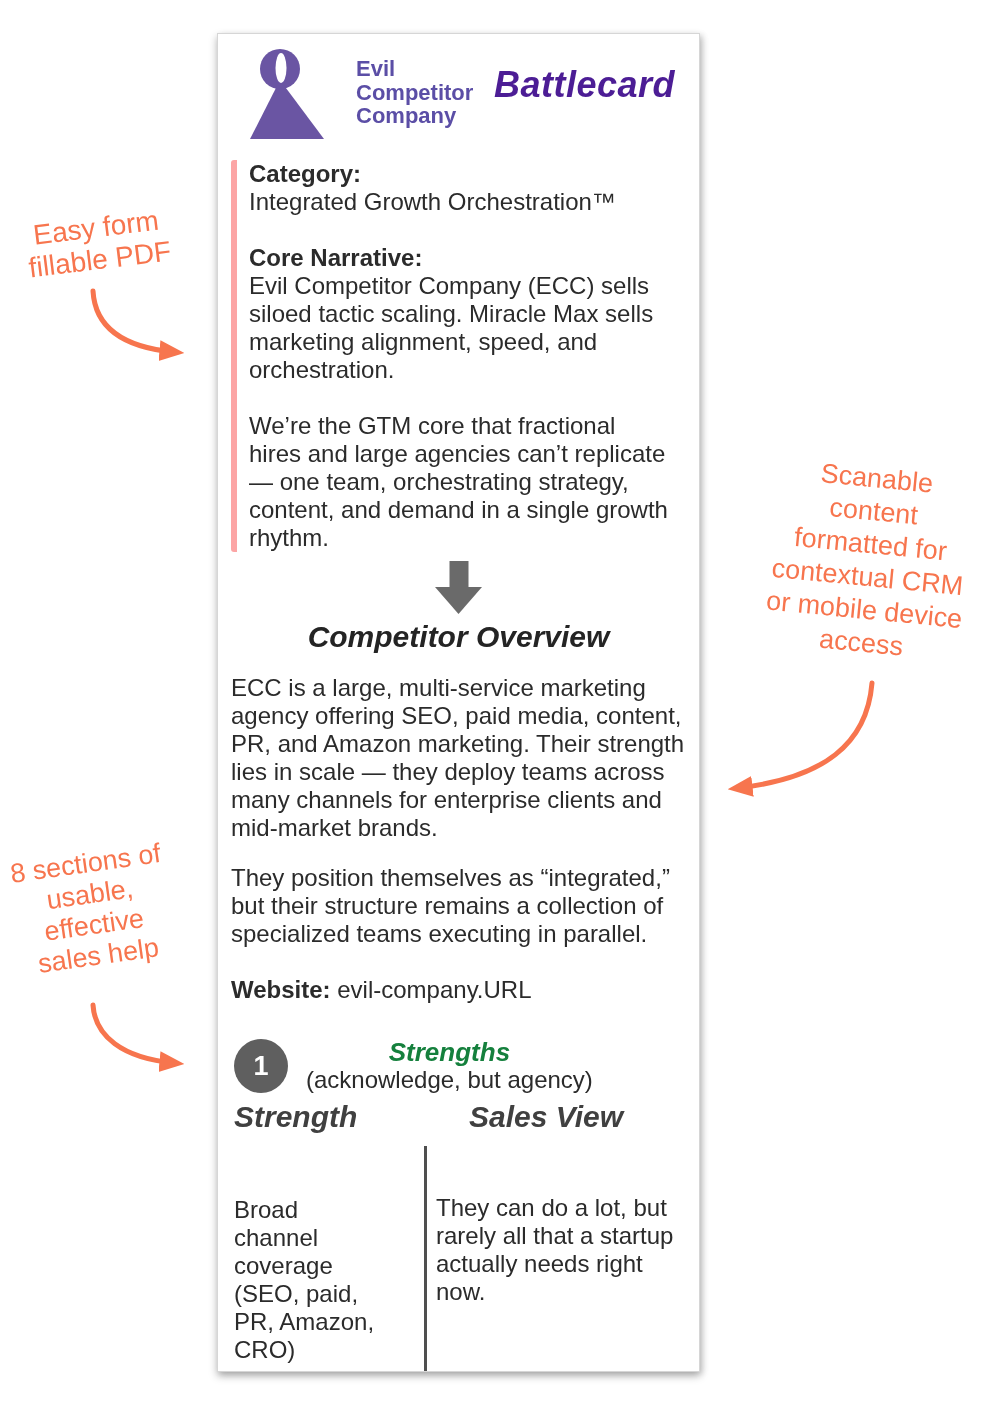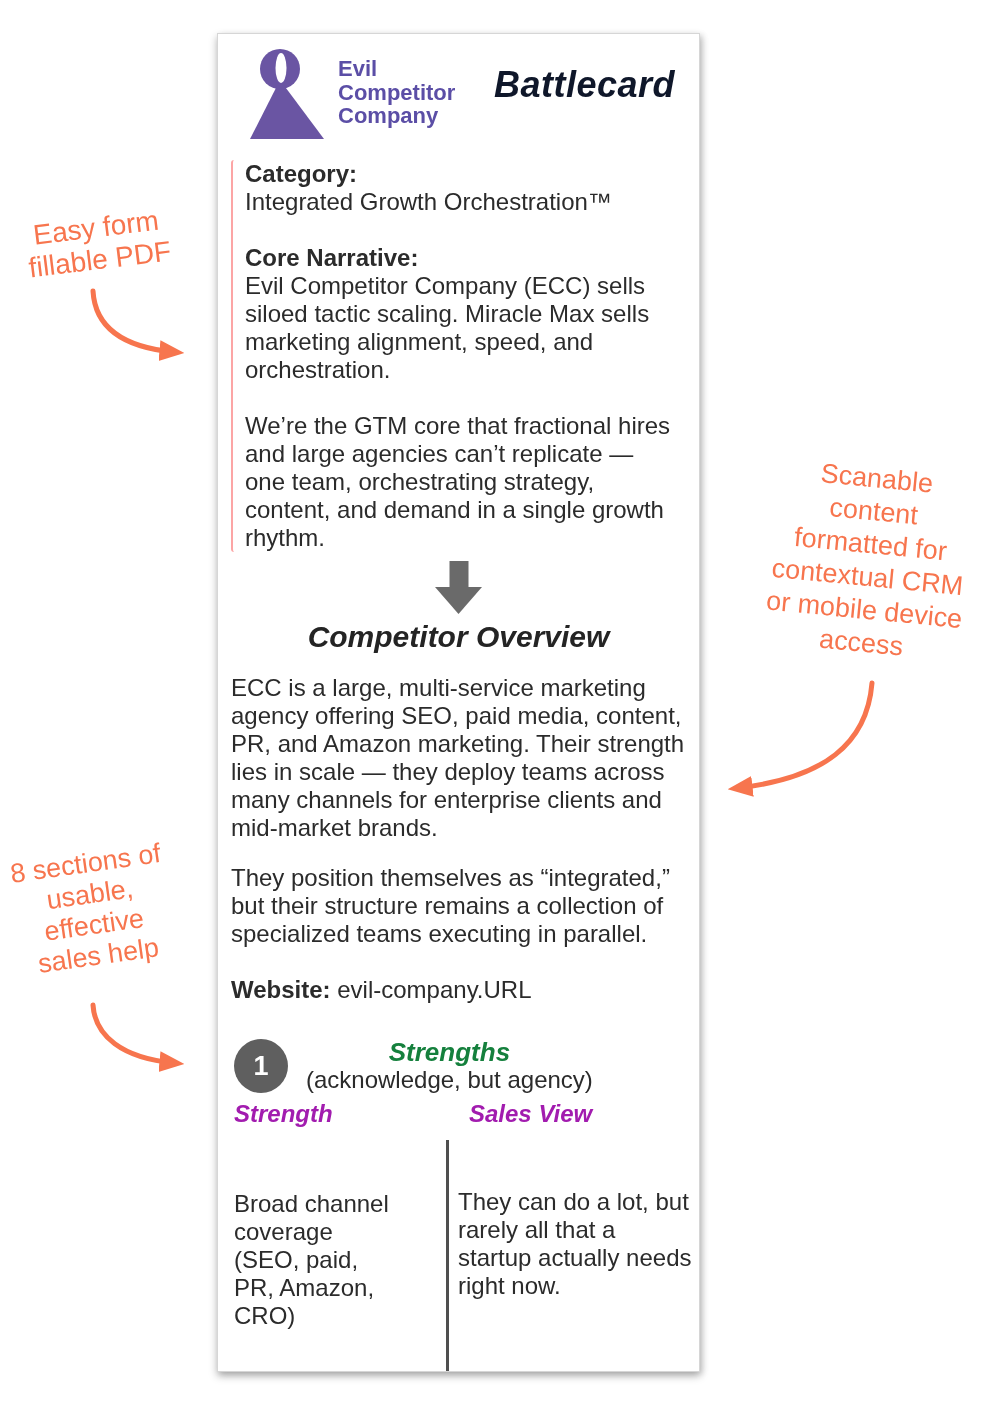--- a/index.html
+++ b/index.html
@@ -8,58 +8,58 @@
     font-family:"Liberation Sans","DejaVu Sans",sans-serif;color:#2b2b2b;
     overflow:hidden;
   }
   
   .card{
     position:absolute;left:217px;top:33px;width:483px;height:1339px;
     background:#fff;border:1px solid #d6d6d6;box-sizing:border-box;
     box-shadow:0 4px 8px rgba(0,0,0,.28), 3px 2px 6px rgba(0,0,0,.12);
     display:flex;flex-direction:column;
   }
-  .card-header{display:flex;align-items:flex-start;padding:14px 24px 0 32px;}
+  .card-header{display:flex;align-items:flex-start;padding:14px 24px 0 32px;gap:18px;}
   .logo-icon{flex:0 0 auto;}
   .logo-text{
     margin-left:14px;margin-top:9px;font-size:22px;line-height:23.5px;
     font-weight:bold;color:#5b4ea6;white-space:pre-line;
   }
   .card-title{
     margin-left:auto;margin-top:16px;font-size:36px;font-weight:bold;
-    font-style:italic;color:#0f172a;letter-spacing:.5px;
+    font-style:italic;color:#4c1d95;letter-spacing:.5px;
   }
   .bq{
-    margin:20px 26px 0 13px;border-left:2px solid #fca5a5;border-radius:3px;
+    margin:20px 26px 0 13px;border-left:6px solid #fca5a5;border-radius:3px;
     padding-left:12px;font-size:24px;line-height:28px;
   }
   .bq-h{font-weight:bold;}
   .mt28{margin-top:28px;}
   .down-arrow-wrap{text-align:center;margin-top:9px;height:53px;}
   .overview-heading{
     text-align:center;margin-top:6px;font-size:30px;font-weight:bold;
     font-style:italic;color:#242424;
   }
   .body-p{margin:22px 6px 0 13px;font-size:24px;line-height:28px;}
   .website-line{margin:28px 6px 0 13px;font-size:24px;line-height:28px;}
   .website-label{font-weight:bold;text-align:center;}
   .strengths-head{display:flex;align-items:center;margin:34px 0 0 16px;}
   .num-circle{
     width:54px;height:54px;border-radius:50%;background:#5f5f5f;color:#fff;
     font-size:27px;font-weight:bold;display:flex;align-items:center;
     justify-content:center;flex:0 0 auto;
   }
   .strengths-titles{margin-left:18px;font-size:24px;line-height:28px;}
   .strengths-title{font-size:26px;font-weight:bold;font-style:italic;color:#15803d;text-align:center;}
-  .table-headers{display:flex;margin-top:6px;font-size:24px;font-weight:bold;font-style:italic;color:#a21caf;}
+  .table-headers{display:flex;margin-top:6px;font-size:30px;font-weight:bold;font-style:italic;color:#404040;}
   .th-left{margin-left:16px;width:224px;box-sizing:border-box;}
   .th-right{padding-left:11px;}
   .table-body{display:flex;flex:1 1 auto;margin-top:12px;min-height:0;}
   .cell-left{
-    width:228px;box-sizing:border-box;padding:50px 44px 15px 16px;
+    width:206px;box-sizing:border-box;padding:50px 44px 15px 16px;
     font-size:24px;line-height:28px;
   }
   .cell-right{
     flex:1;border-left:3px solid #4f4f4f;padding:48px 4px 0 9px;
     font-size:24px;line-height:28px;
   }
   .cell-left p,.cell-right p{margin:0;}
   
   .ann{
     position:absolute;color:#f7754e;text-align:center;white-space:pre-line;

